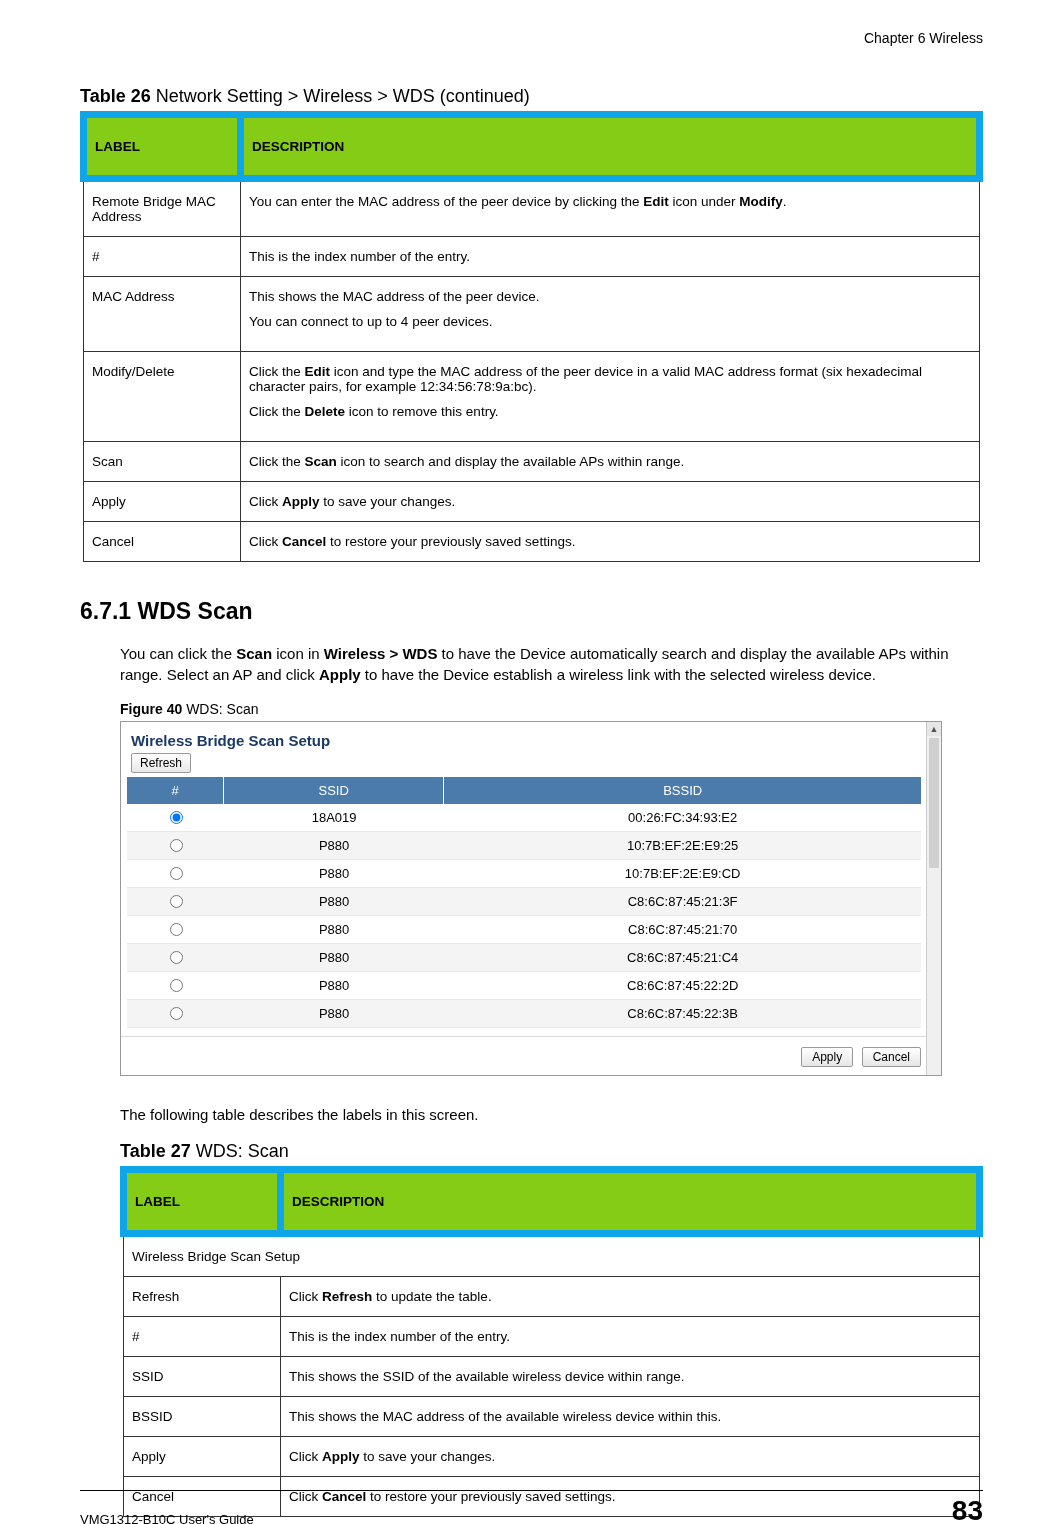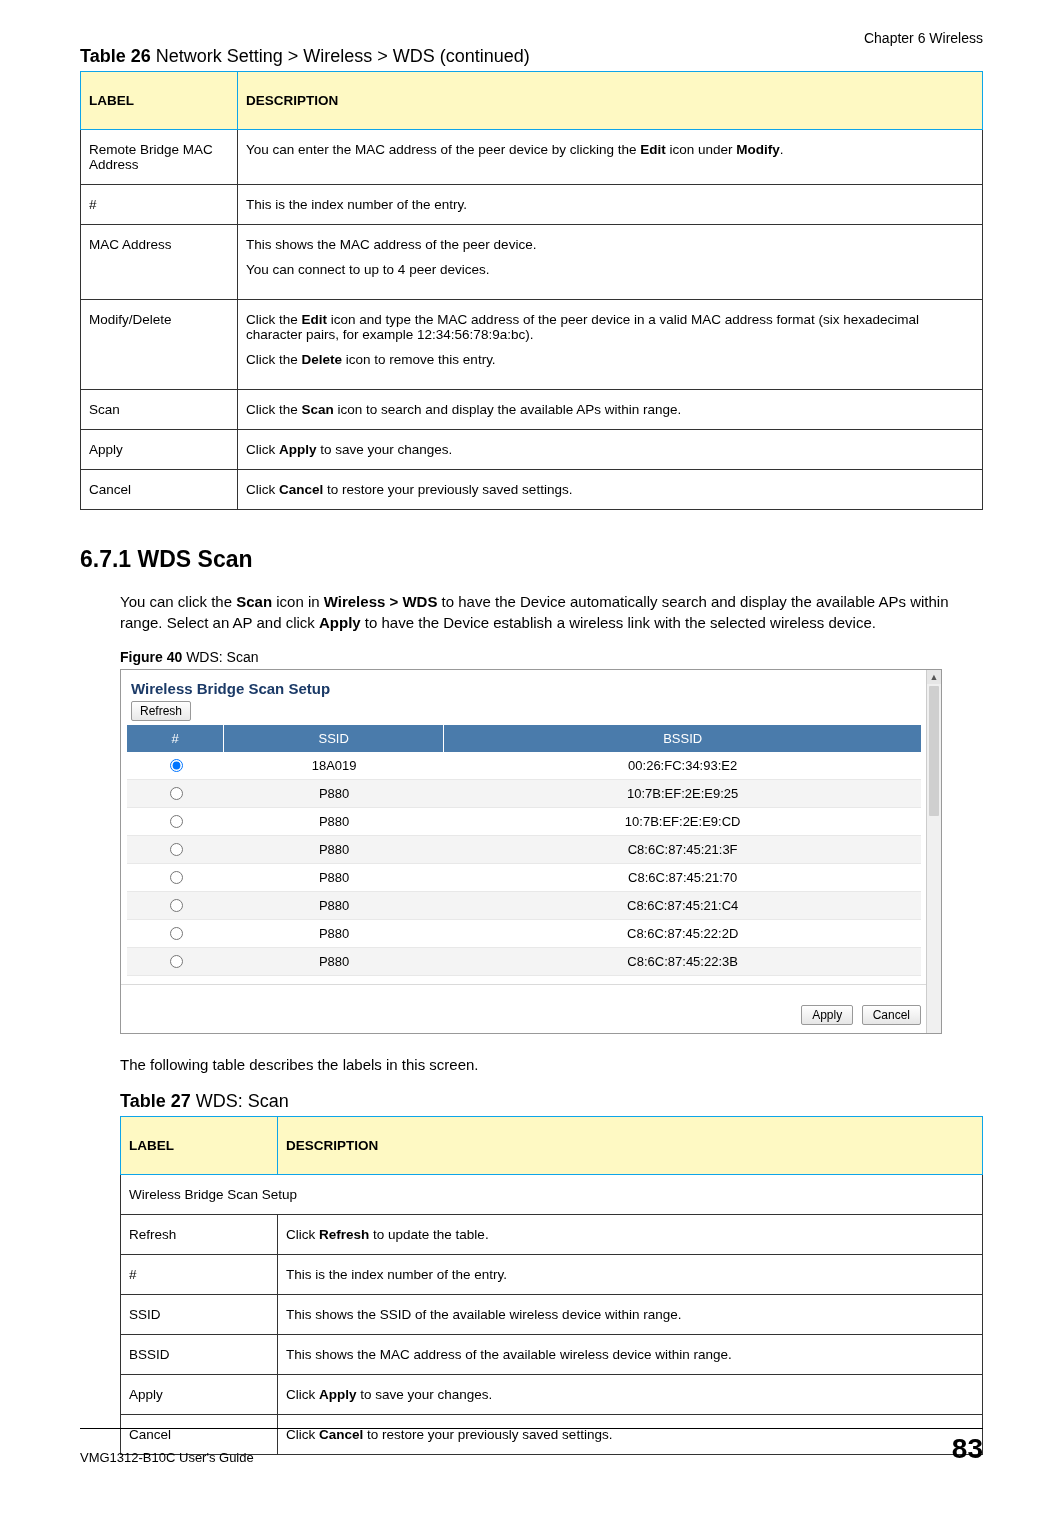--- a/index.html
+++ b/index.html
@@ -12,38 +12,39 @@
   }
   .page {
     padding: 30px 80px 30px 80px;
     position: relative;
     min-height: 1464px;
     box-sizing: border-box;
   }
   .header-right {
     text-align: right;
     font-size: 14px;
+    margin-bottom: 40px;
   }
   .table-caption {
     font-size: 18px;
     margin-bottom: 4px;
   }
   .table-caption b {
     font-weight: bold;
   }
   table.desc-table {
     width: 100%;
     border-collapse: collapse;
     font-size: 13.5px;
   }
   table.desc-table th {
-    background: #fef9c3;
+    background: #84cc16;
     text-align: left;
     padding: 21px 8px;
-    border: 1px solid #0ea5e9;
+    border: 7px solid #0ea5e9;
     font-weight: bold;
   }
   table.desc-table td {
     border: 1px solid #333;
     padding: 12px 8px;
     vertical-align: top;
   }
   table.desc-table td.label-cell {
     width: 140px;
   }
@@ -134,21 +135,21 @@
     color: #555;
   }
   .scrollbar .thumb {
     width: 10px; height: 130px;
     margin: 2px auto;
     background: #cfcfcf;
     border-radius: 1px;
   }
   .figure-buttons {
     text-align: right;
-    padding: 20px 20px 8px 0;
+    padding: 10px 20px 8px 0;
     border-top: 1px solid #dadada;
     margin-top: 8px;
   }
   .fig-btn {
     display: inline-block;
     border: 1px solid #999;
     background: linear-gradient(#fff,#e6e6e6);
     font-size: 12px;
     padding: 2px 10px;
     border-radius: 2px;
@@ -294,21 +295,21 @@
     <div class="figure-buttons">
       <span class="fig-btn">Apply</span>
       <span class="fig-btn">Cancel</span>
     </div>
     <div class="scrollbar">
       <div class="arrow">▲</div>
       <div class="thumb"></div>
     </div>
   </div>
 
-  <p class="body-text" style="margin-top:20px">The following table describes the labels in this screen.</p>
+  <p class="body-text" style="margin-top:28px">The following table describes the labels in this screen.</p>
 
   <div class="table-caption" style="margin-left:40px">
     <b>Table 27</b><span>   WDS: Scan</span>
   </div>
   <table class="desc-table" style="margin-left:40px;width:calc(100% - 40px)">
     <thead>
       <tr>
         <th>LABEL</th>
         <th>DESCRIPTION</th>
       </tr>
@@ -324,21 +325,21 @@
         <tr>
           <td class="label-cell">#</td>
           <td>This is the index number of the entry.</td>
         </tr>
         <tr>
           <td class="label-cell">SSID</td>
           <td>This shows the SSID of the available wireless device within range.</td>
         </tr>
         <tr>
           <td class="label-cell">BSSID</td>
-          <td>This shows the MAC address of the available wireless device within range.</td>
+          <td>This shows the MAC address of the available wireless device within this.</td>
         </tr>
         <tr>
           <td class="label-cell">Apply</td>
           <td>Click <b>Apply</b> to save your changes.</td>
         </tr>
         <tr>
           <td class="label-cell">Cancel</td>
           <td>Click <b>Cancel</b> to restore your previously saved settings.</td>
         </tr>
       </tbody>

